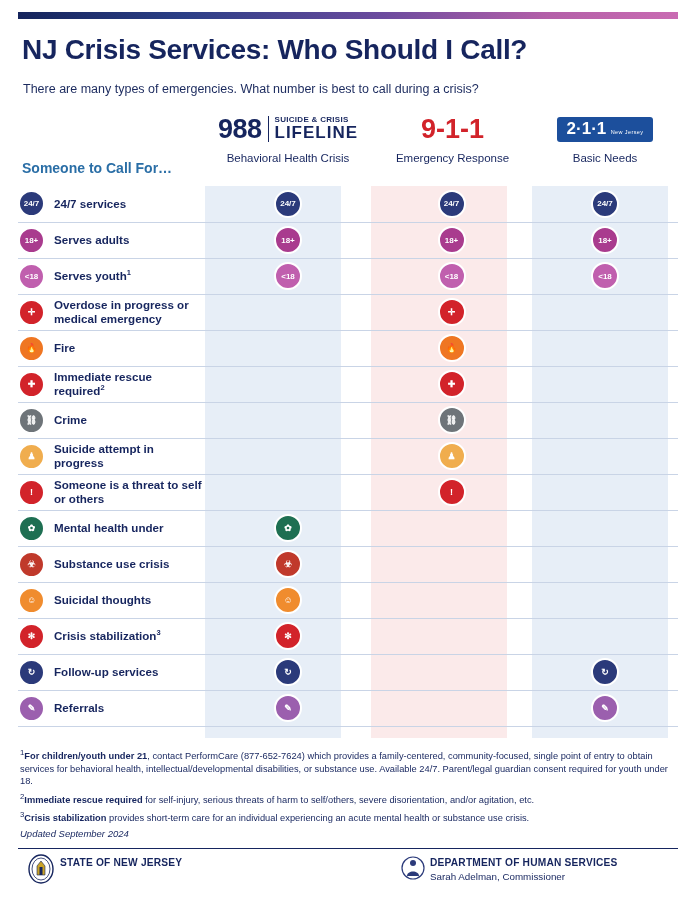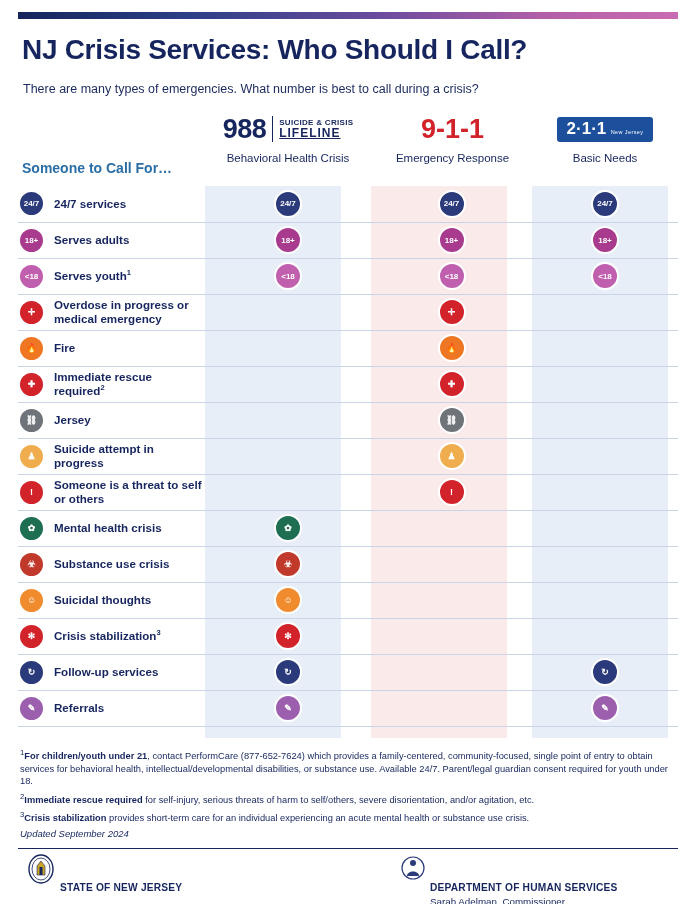--- a/index.html
+++ b/index.html
@@ -30,21 +30,21 @@
   
   .colheads{position:absolute;left:18px;top:112px;width:660px;height:66px;}
   .ch{position:absolute;text-align:center;}
   .ch .logo{height:34px;display:flex;align-items:center;justify-content:center;}
   .ch .sub{font-size:11.5px;color:#16255e;margin-top:6px;font-weight:normal;}
 
   .logo988{display:flex;align-items:center;gap:6px;}
   .logo988 .num{font-size:27px;font-weight:bold;color:#16255e;letter-spacing:-0.5px;line-height:1;}
   .logo988 .bar{width:1px;height:26px;background:#16255e;}
   .logo988 .txt{font-size:8px;line-height:1.05;color:#16255e;text-align:left;font-weight:bold;letter-spacing:.3px;}
-  .logo988 .txt .big{font-size:12px;letter-spacing:1px;display:block;text-decoration:underline;}
+  .logo988 .txt .big{font-size:17px;letter-spacing:1px;display:block;}
 
   .logo911{font-size:27px;font-weight:bold;color:#d2232a;letter-spacing:0px;line-height:1;}
 
   .logo211{background:#1c4f9c;color:#fff;border-radius:3px;padding:3px 10px 4px;text-align:center;}
   .logo211 .n{font-size:17px;font-weight:bold;line-height:1;}
   .logo211 .nj{font-size:5.5px;letter-spacing:.4px;margin-top:1px;}
 
   .rowlabelhead{
     position:absolute;left:22px;top:160px;
     font-size:14px;font-weight:bold;color:#2a6ea6;
@@ -86,21 +86,21 @@
   
   .notes{position:absolute;left:20px;top:748px;width:656px;font-size:9.3px;color:#16255e;line-height:1.35;}
   .notes p{margin:0 0 4px 0;}
   .notes b{font-weight:bold;}
   .updated{position:absolute;left:20px;top:828px;font-size:9.5px;font-style:italic;color:#16255e;}
 
   .footdiv{position:absolute;left:18px;top:848px;width:660px;height:1px;background:#16255e;}
   .foot{position:absolute;top:856px;font-size:9.8px;color:#16255e;line-height:1.35;}
   .foot.left{left:60px;}
   .foot.right{left:430px;}
-  .foot .ft{font-weight:bold;font-size:10.2px;letter-spacing:.2px;margin-top:25px;}
+  .foot .ft{font-weight:bold;font-size:10.2px;letter-spacing:.2px;}
   .seal{position:absolute;width:26px;height:30px;}
   .seal.s1{left:28px;top:854px;}
   .seal.s2{left:398px;top:854px;}
   .seal svg{display:block;}
 </style>
 </head>
 <body>
 
 <div class="page">
 
@@ -213,21 +213,21 @@
             </div>
           </td>
           <td class="cell c1 rowline"></td>
           <td class="cell c2 rowline"><span class="ic" style="background: rgb(210, 35, 42);">✚</span></td>
           <td class="cell c3 rowline"></td>
         </tr>
         <tr class="row">
           <td class="lbl rowline">
             <div class="lblwrap">
               <span class="ic" style="background: rgb(110, 116, 121);">⛓</span>
-              <span class="lbltext">Jersey</span>
+              <span class="lbltext">Crime</span>
             </div>
           </td>
           <td class="cell c1 rowline"></td>
           <td class="cell c2 rowline"><span class="ic" style="background: rgb(110, 116, 121);">⛓</span></td>
           <td class="cell c3 rowline"></td>
         </tr>
         <tr class="row">
           <td class="lbl rowline">
             <div class="lblwrap">
               <span class="ic" style="background: rgb(240, 173, 78);">♟</span>
@@ -246,21 +246,21 @@
             </div>
           </td>
           <td class="cell c1 rowline"></td>
           <td class="cell c2 rowline"><span class="ic" style="background: rgb(210, 35, 42);">!</span></td>
           <td class="cell c3 rowline"></td>
         </tr>
         <tr class="row">
           <td class="lbl rowline">
             <div class="lblwrap">
               <span class="ic" style="background: rgb(30, 111, 82);">✿</span>
-              <span class="lbltext">Mental health crisis</span>
+              <span class="lbltext">Mental health under</span>
             </div>
           </td>
           <td class="cell c1 rowline"><span class="ic" style="background: rgb(30, 111, 82);">✿</span></td>
           <td class="cell c2 rowline"></td>
           <td class="cell c3 rowline"></td>
         </tr>
         <tr class="row">
           <td class="lbl rowline">
             <div class="lblwrap">
               <span class="ic" style="background: rgb(192, 57, 43);">☣</span>

